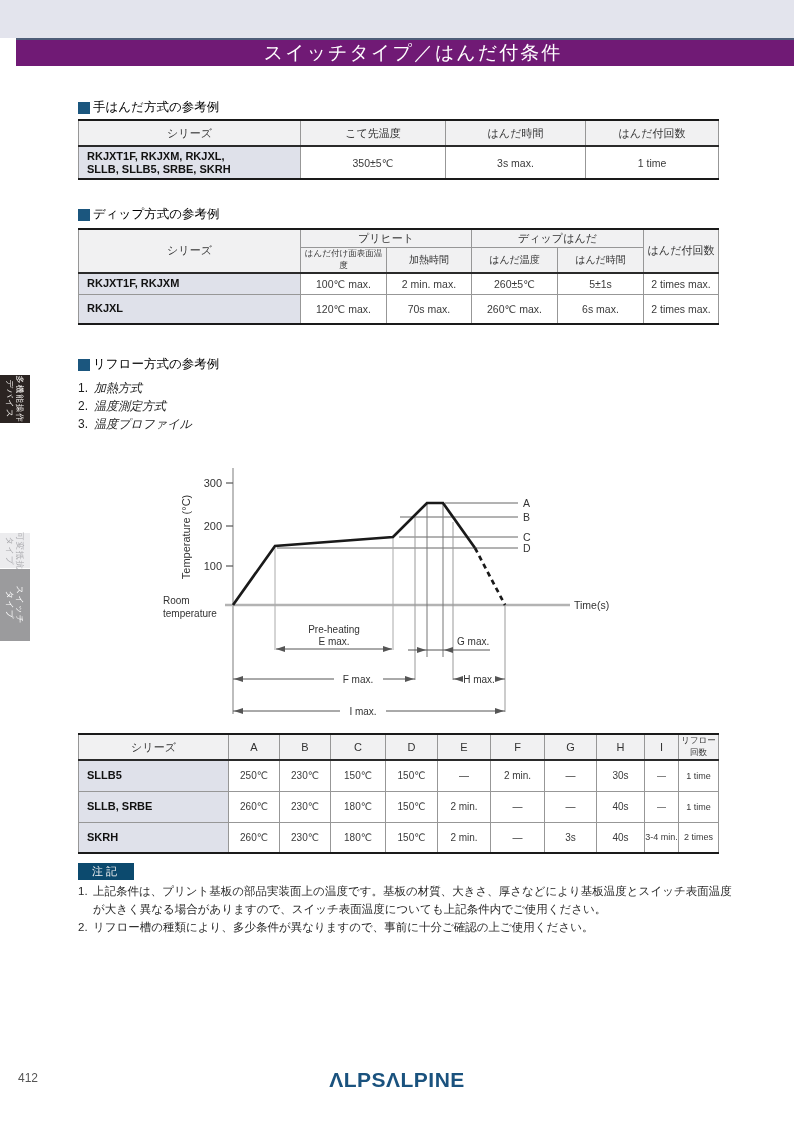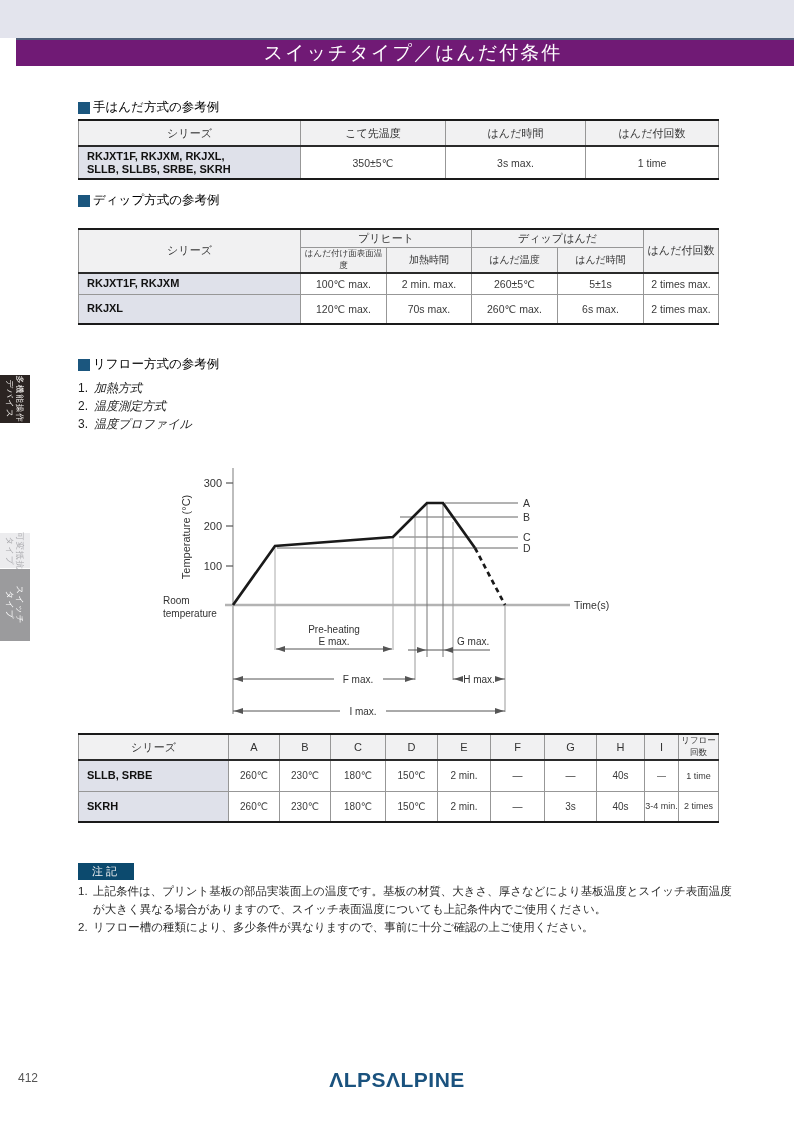--- a/index.html
+++ b/index.html
@@ -104,21 +104,21 @@
         <div>RKJXT1F, RKJXM, RKJXL,</div>
         <div>SLLB, SLLB5, SRBE, SKRH</div>
       </td>
       <td class="val">350±5℃</td>
       <td class="val">3s max.</td>
       <td class="val">1 time</td>
     </tr>
   </tbody>
     </table>
 
-  <div class="sec" style="top:192px;">
+  <div class="sec" style="top:206px;">
     <span class="bullet"></span>
     <span>ディップ方式の参考例</span>
   </div>
 
   <table class="dtable" style="top:228px;">
     <colgroup>
         <col style="width:222px">
         <col style="width:86px">
         <col style="width:85px">
         <col style="width:86px">
@@ -266,20 +266,33 @@
       <th class="hdr-strong">C</th>
       <th class="hdr-strong">D</th>
       <th class="hdr-strong">E</th>
       <th class="hdr-strong">F</th>
       <th class="hdr-strong">G</th>
       <th class="hdr-strong">H</th>
       <th class="hdr-strong">I</th>
       <th class="hdr-strong sub-h">リフロー回数</th>
     </tr>
     <tr style="height:31px;">
+      <td class="series">SLLB5</td>
+      <td class="val" style="font-size:10px">250℃</td>
+      <td class="val" style="font-size:10px">230℃</td>
+      <td class="val" style="font-size:10px">150℃</td>
+      <td class="val" style="font-size:10px">150℃</td>
+      <td class="val" style="font-size:10px">—</td>
+      <td class="val" style="font-size:10px">2 min.</td>
+      <td class="val" style="font-size:10px">—</td>
+      <td class="val" style="font-size:10px">30s</td>
+      <td class="val" style="font-size:9px">—</td>
+      <td class="val" style="font-size:9px">1 time</td>
+    </tr>
+    <tr style="height:31px;">
       <td class="series">SLLB, SRBE</td>
       <td class="val" style="font-size:10px">260℃</td>
       <td class="val" style="font-size:10px">230℃</td>
       <td class="val" style="font-size:10px">180℃</td>
       <td class="val" style="font-size:10px">150℃</td>
       <td class="val" style="font-size:10px">2 min.</td>
       <td class="val" style="font-size:10px">—</td>
       <td class="val" style="font-size:10px">—</td>
       <td class="val" style="font-size:10px">40s</td>
       <td class="val" style="font-size:9px">—</td>

